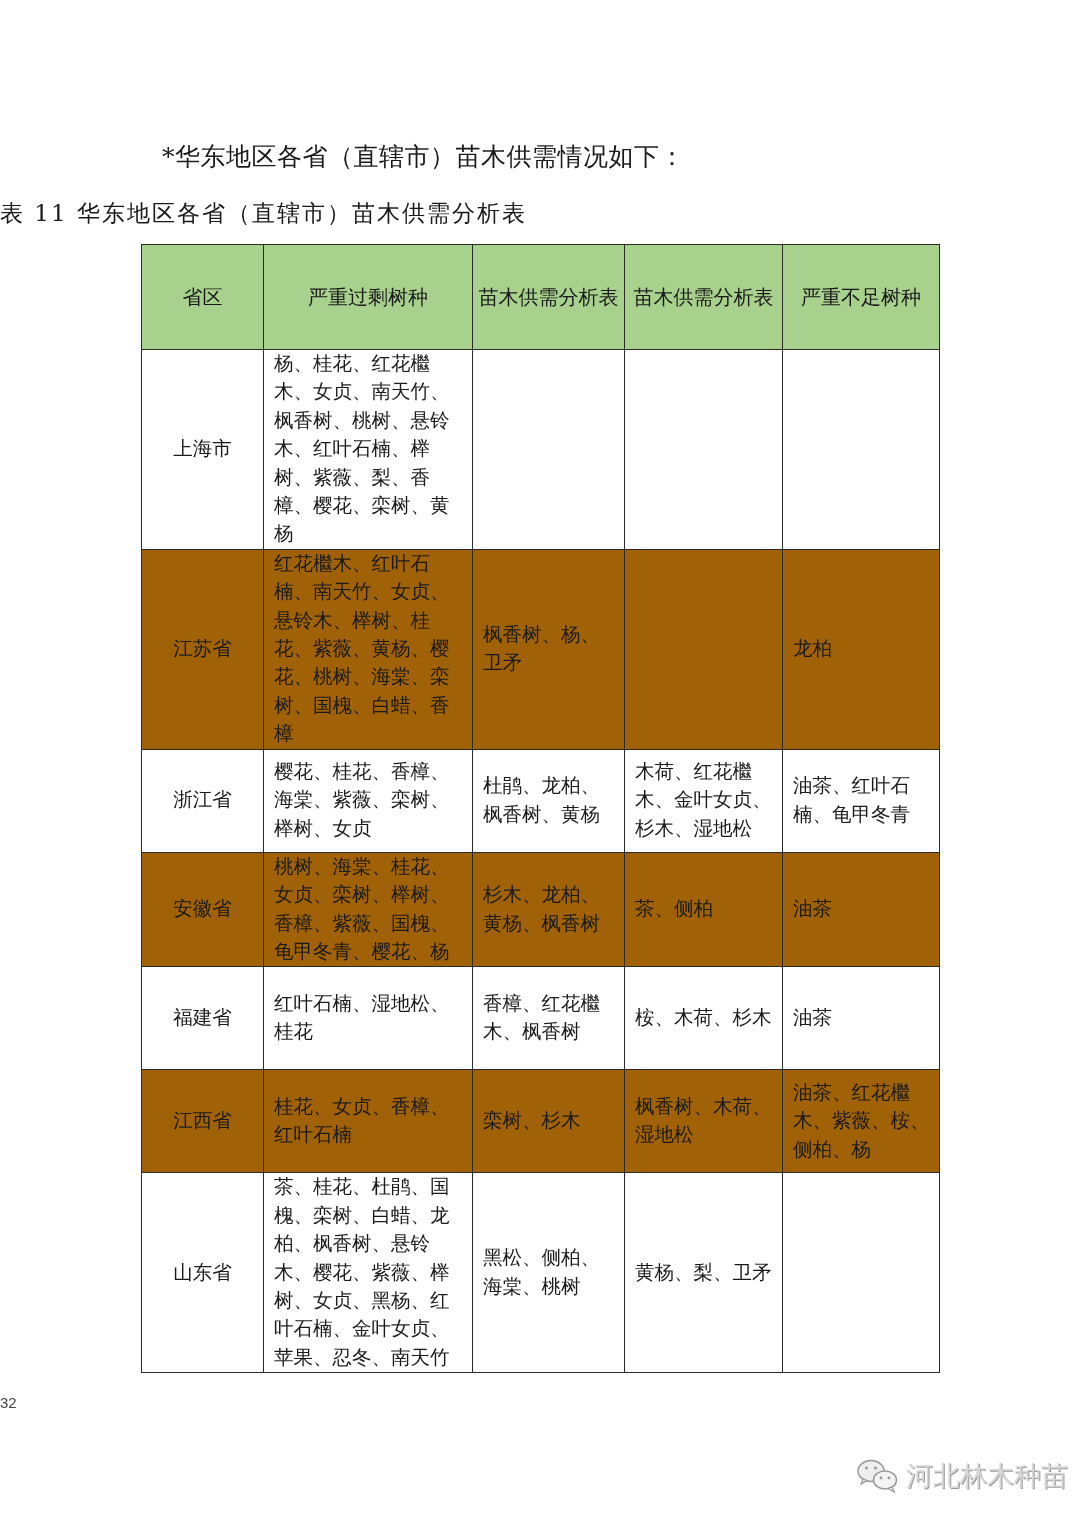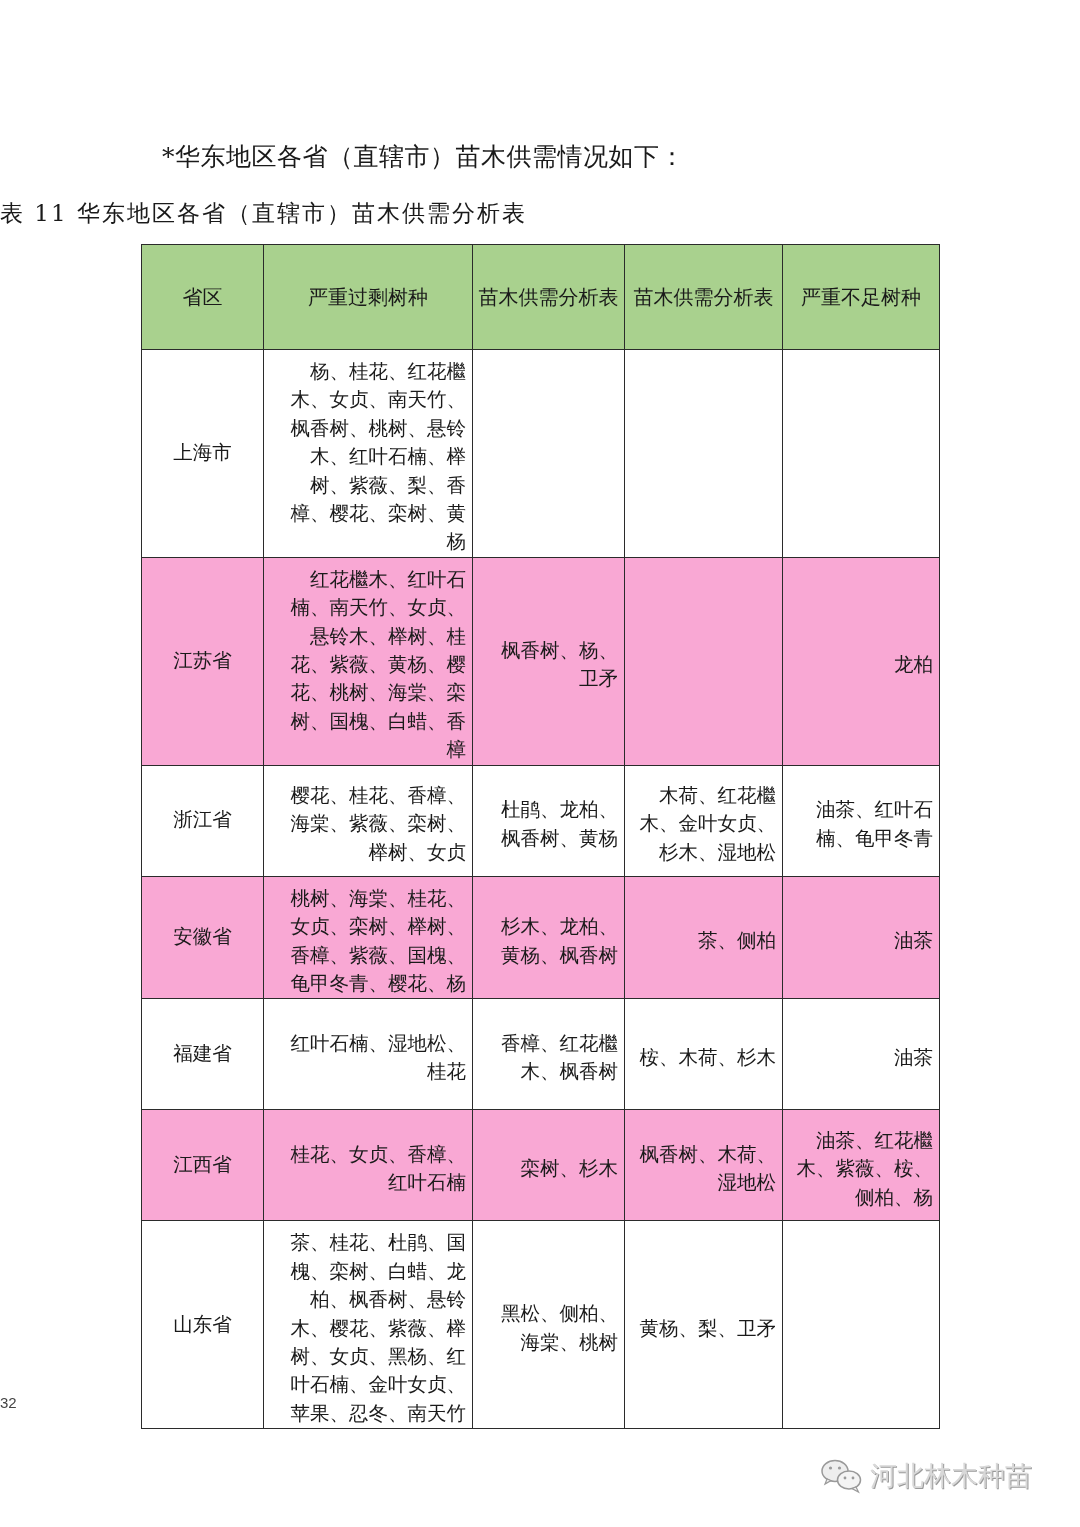--- a/index.html
+++ b/index.html
@@ -42,36 +42,35 @@
       width: 798px;
       border-collapse: collapse;
       table-layout: fixed;
     }
     table.supply td, table.supply th {
       border: 1.5px solid #2b2b2b;
       font-weight: normal;
       font-size: 19.5px;
       line-height: 28.4px;
       vertical-align: middle;
-      padding: 8px 6px 0 10px;
+      padding: 0 6px 0 10px;
       overflow: hidden;
-      text-align: right;
     }
     table.supply th {
       background: #a9d18e;
       text-align: center;
       height: 72px;
       padding: 16px 2px;
       font-size: 20px;
     }
     table.supply td.prov {
       text-align: center;
       padding: 0 4px;
     }
-    tr.shade td { background: #f9a8d4; }
+    tr.shade td { background: #a16207; }
     tr.plain td { background: #ffffff; }
     .col-prov { width: 122px; }
     .col-severe-surplus { width: 209px; }
     .col-rel-surplus { width: 152px; }
     .col-balance { width: 158px; }
     .col-shortage { width: 157px; }
     tr.r-sh td { height: 169px; }
     tr.r-js td { height: 169px; }
     tr.r-zj td { height: 102px; }
     tr.r-ah td { height: 112px; }
@@ -83,21 +82,21 @@
       left: 0;
       width: 884px;
       top: 1394px;
       text-align: left;
       font-family: "Liberation Sans", sans-serif;
       font-size: 15px;
       color: #444;
     }
     .watermark {
       position: absolute;
-      left: 820px;
+      left: 856px;
       top: 1458px;
       display: flex;
       align-items: flex-end;
       gap: 6px;
       color: #d8d8d8;
       font-family: "DejaVu Sans", sans-serif;
       font-size: 27px;
       text-shadow: 1px 1px 0 #9a9a9a;
       white-space: nowrap;
     }

